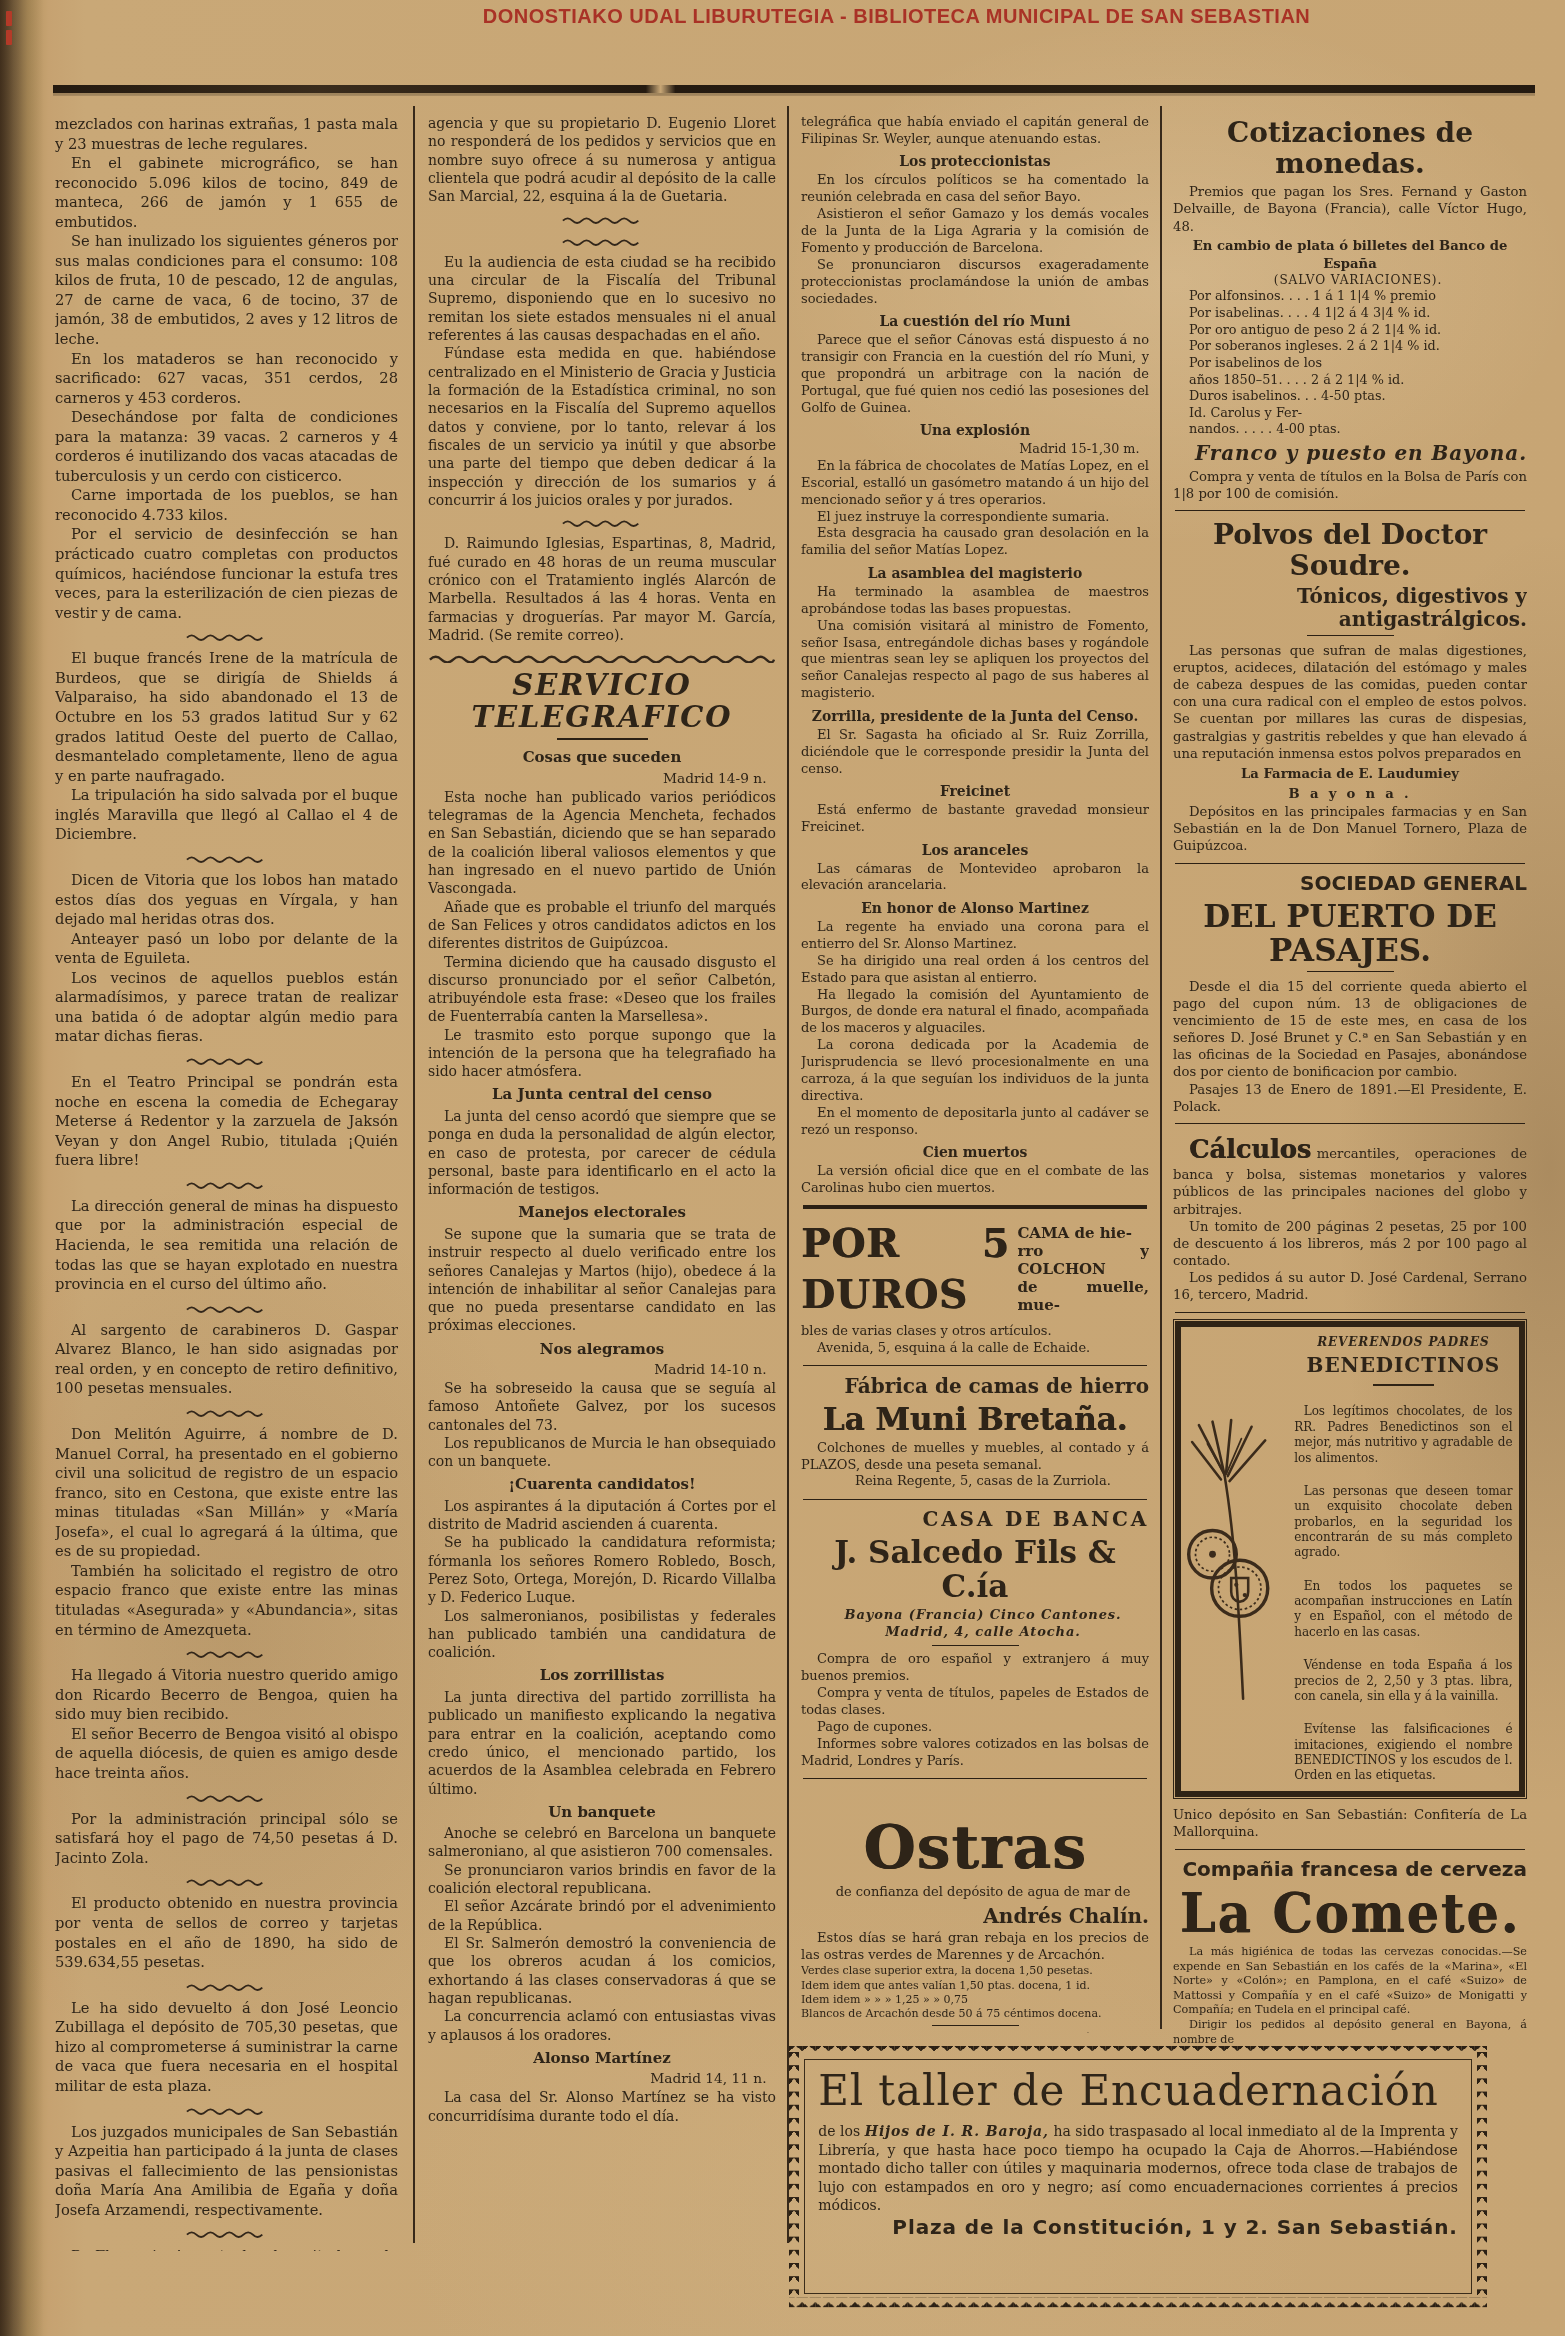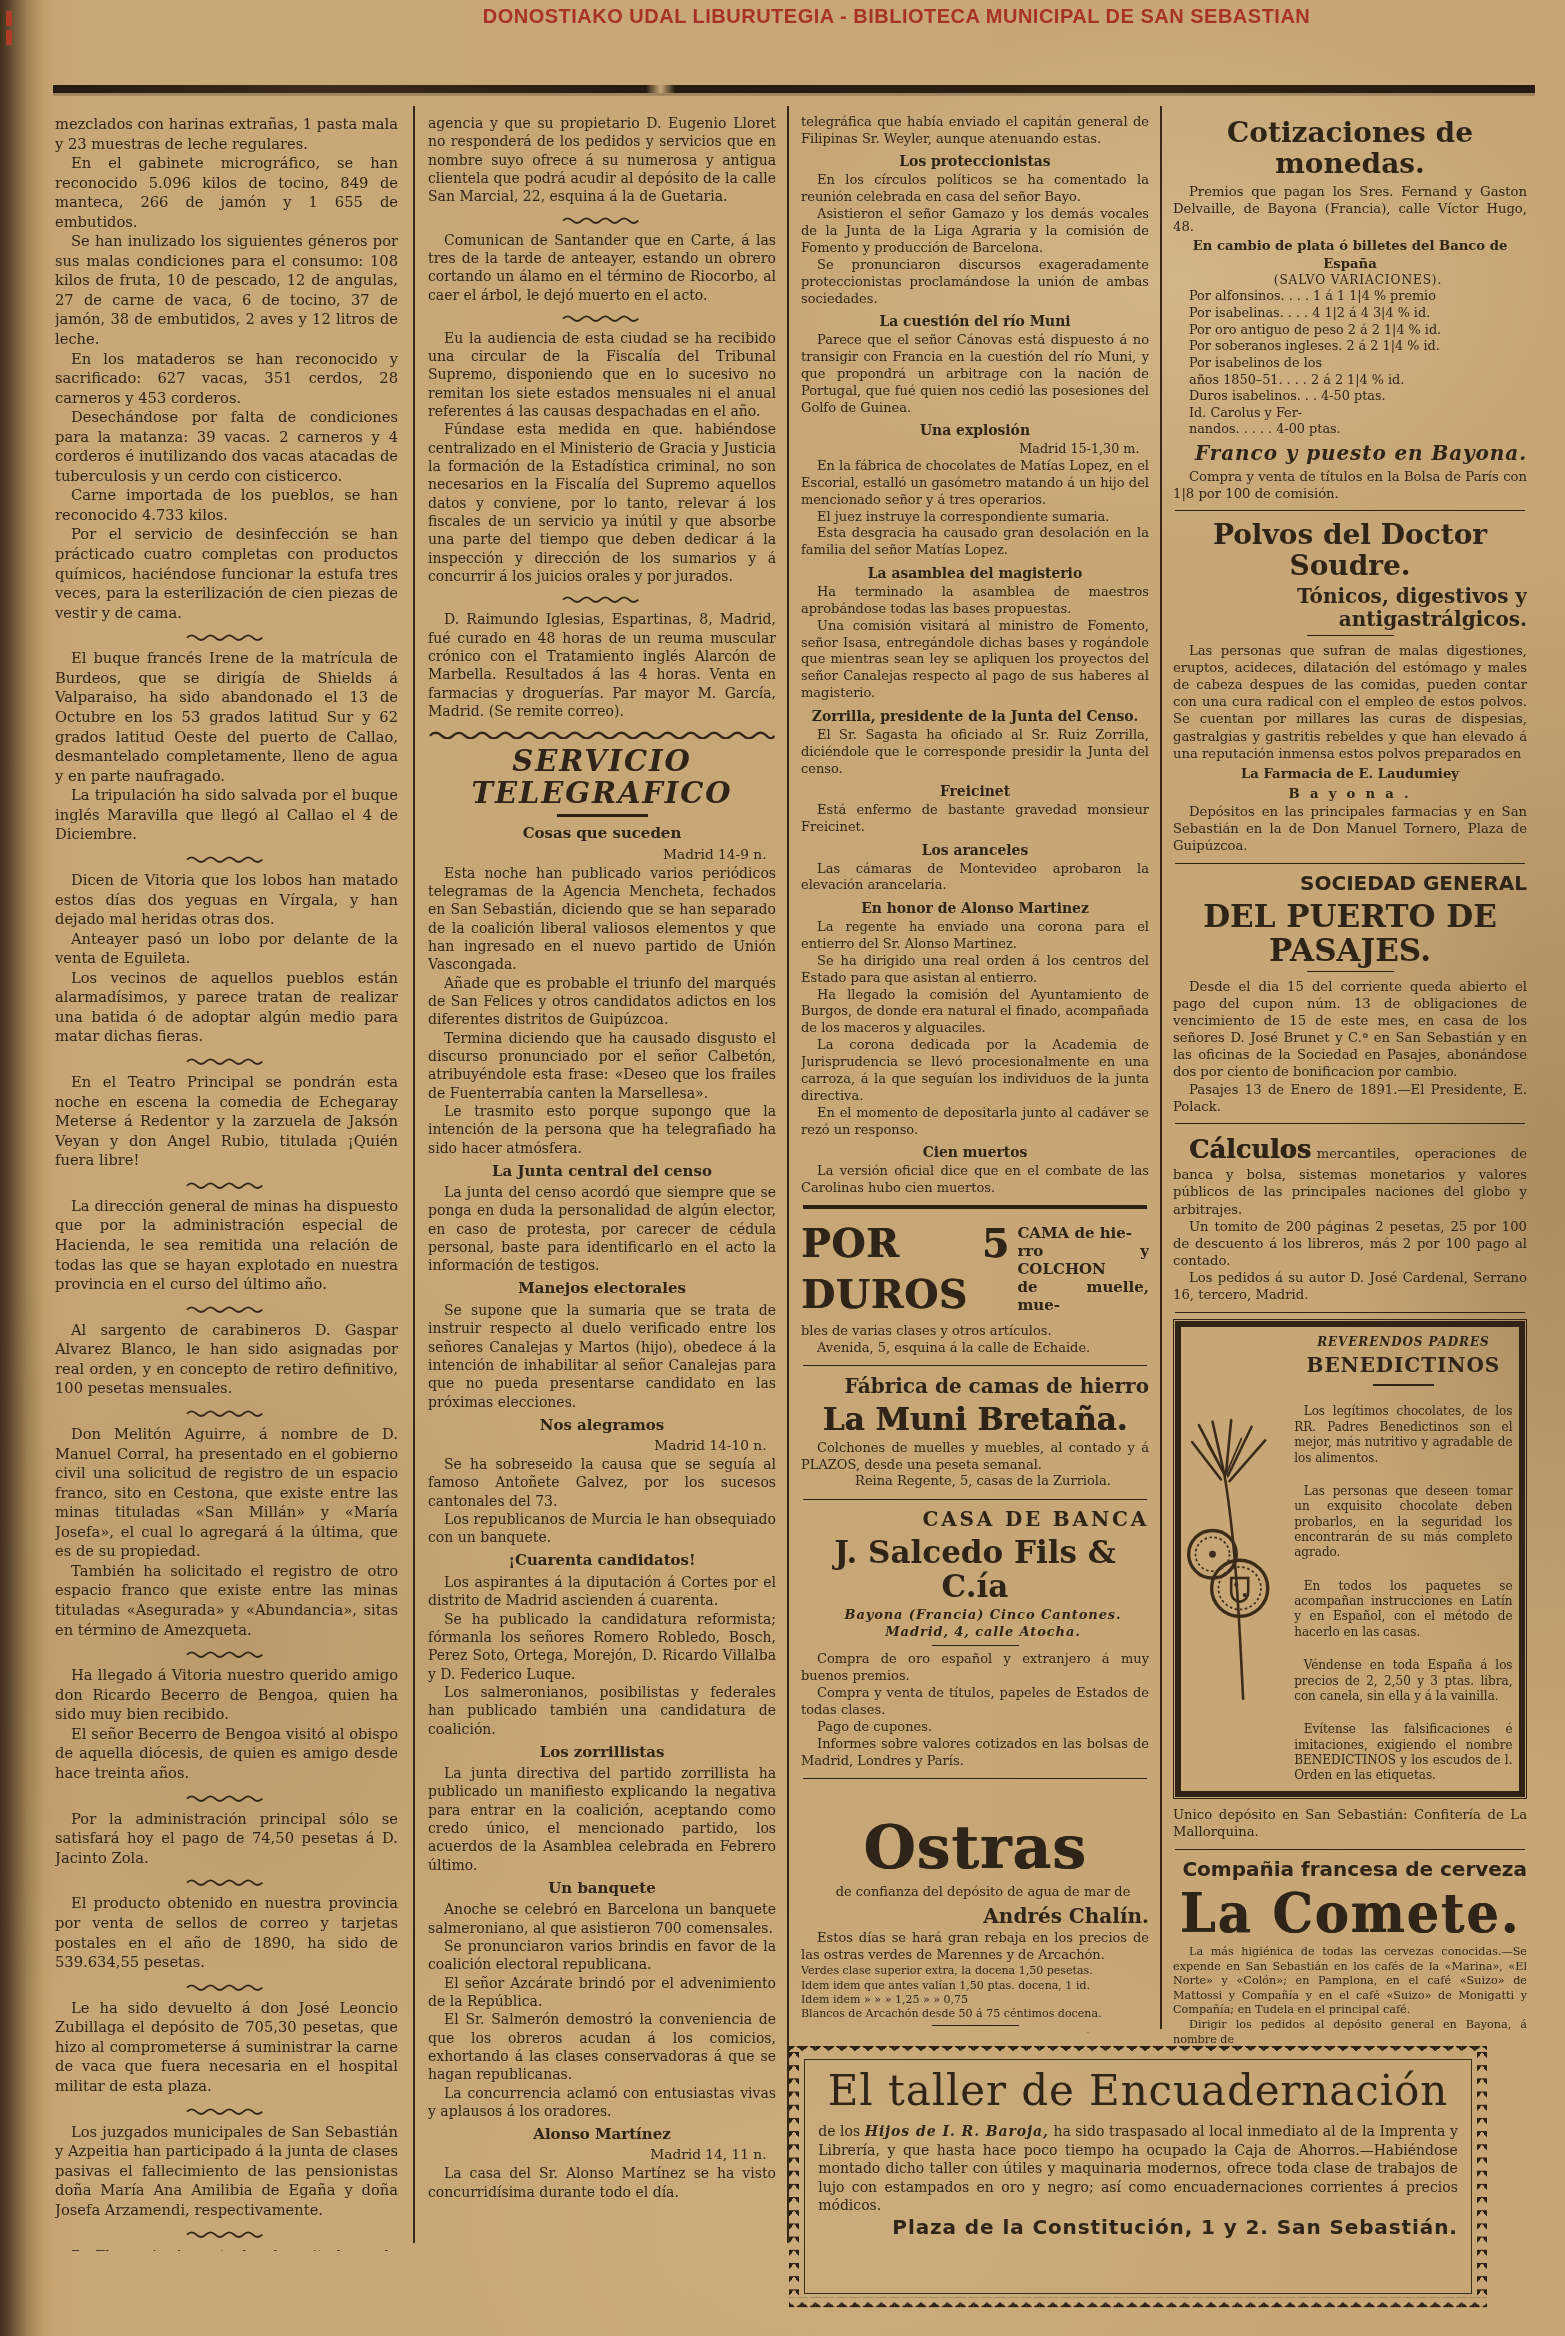--- a/index.html
+++ b/index.html
@@ -78,21 +78,21 @@
   .zz{position:absolute;background-repeat:repeat-x;}
   .zz-t,.zz-b{left:0;width:100%;height:10.4px;
     background-image:linear-gradient(135deg,#2b2014 25%,transparent 25%),linear-gradient(45deg,transparent 75%,#2b2014 75%);
     background-size:13.2px 10.4px;}
   .zz-t{top:0;} .zz-b{bottom:0;transform:scaleY(-1);}
   .zz-l,.zz-r{top:5.7px;bottom:5.7px;width:10.4px;background-repeat:repeat-y;
     background-image:linear-gradient(225deg,#2b2014 25%,transparent 25%),linear-gradient(315deg,transparent 75%,#2b2014 75%);
     background-size:10.4px 13.2px;}
   .zz-l{left:0;} .zz-r{right:0;}
   .enc-inner{position:absolute;left:15px;top:13.2px;right:15px;bottom:13.2px;border:0.9px solid #3a2c1a;padding:3.8px 13.2px 0;}
-  .enc-title{font-size:42px;text-align:center;margin:1.9px 0 7.6px;font-weight:normal;letter-spacing:0.9px;}
+  .enc-title{font-size:42px;text-align:left;margin:1.9px 0 7.6px;font-weight:normal;letter-spacing:0.9px;}
   .enc-body{font-size:14px;line-height:1.32;text-align:justify;margin:0;}
   .enc-firm{font-weight:bold;font-style:italic;letter-spacing:0.9px;}
   .enc-addr{font-family:"DejaVu Sans","Liberation Sans",sans-serif;font-weight:bold;font-size:20px;
     text-align:right;margin-top:0;letter-spacing:0.9px;}
 </style>
 </head>
 <body>
 
 <div class="page">
   <div class="spine-shade"></div>
@@ -167,21 +167,20 @@
       <div class="b-sep"><svg width="81" height="9.5" viewBox="0 0 86 10">
           <path d="M1 6 Q6 1 11 6 T21 6 T31 6 T41 6 T51 6 T61 6 T71 6 T81 6" fill="none" stroke="#32261a" stroke-width="2"></path>
         </svg></div>
       <p class="b-p">D. Florencio Asqueta ha depositado en la administración especial de Hacieda la cantidad de 2.000 pesetas, para responder del compromiso que pueda caberle en el sorteo del servicio militar á su hijo José, que se halla ausente.</p>
     </div>
   <div class="col" id="c1">
       <p class="b-p noind">agencia y que su propietario D. Eugenio Lloret no responderá de los pedidos y servicios que en nombre suyo ofrece á su numerosa y antigua clientela que podrá acudir al depósito de la calle San Marcial, 22, esquina á la de Guetaria.</p>
       <div class="b-sep"><svg width="81" height="9.5" viewBox="0 0 86 10">
           <path d="M1 6 Q6 1 11 6 T21 6 T31 6 T41 6 T51 6 T61 6 T71 6 T81 6" fill="none" stroke="#32261a" stroke-width="2"></path>
         </svg></div>
-      <p class="b-p">Comunican de Santander que en Carte, á las tres de la tarde de anteayer, estando un obrero cortando un álamo en el término de Riocorbo, al caer el árbol, le dejó muerto en el acto.</p>
       <div class="b-sep"><svg width="81" height="9.5" viewBox="0 0 86 10">
           <path d="M1 6 Q6 1 11 6 T21 6 T31 6 T41 6 T51 6 T61 6 T71 6 T81 6" fill="none" stroke="#32261a" stroke-width="2"></path>
         </svg></div>
       <p class="b-p">Eu la audiencia de esta ciudad se ha recibido una circular de la Fiscalía del Tribunal Supremo, disponiendo que en lo sucesivo no remitan los siete estados mensuales ni el anual referentes á las causas despachadas en el año.</p>
       <p class="b-p">Fúndase esta medida en que. habiéndose centralizado en el Ministerio de Gracia y Justicia la formación de la Estadística criminal, no son necesarios en la Fiscalía del Supremo aquellos datos y conviene, por lo tanto, relevar á los fiscales de un servicio ya inútil y que absorbe una parte del tiempo que deben dedicar á la inspección y dirección de los sumarios y á concurrir á los juicios orales y por jurados.</p>
       <div class="b-sep"><svg width="81" height="9.5" viewBox="0 0 86 10">
           <path d="M1 6 Q6 1 11 6 T21 6 T31 6 T41 6 T51 6 T61 6 T71 6 T81 6" fill="none" stroke="#32261a" stroke-width="2"></path>
         </svg></div>
       <p class="b-p">D. Raimundo Iglesias, Espartinas, 8, Madrid, fué curado en 48 horas de un reuma muscular crónico con el Tratamiento inglés Alarcón de Marbella. Resultados á las 4 horas. Venta en farmacias y droguerías. Par mayor M. García, Madrid. (Se remite correo).</p>
       <div class="b-wavy wide"><svg width="100%" height="10.4" viewBox="0 0 360 11" preserveAspectRatio="none">

